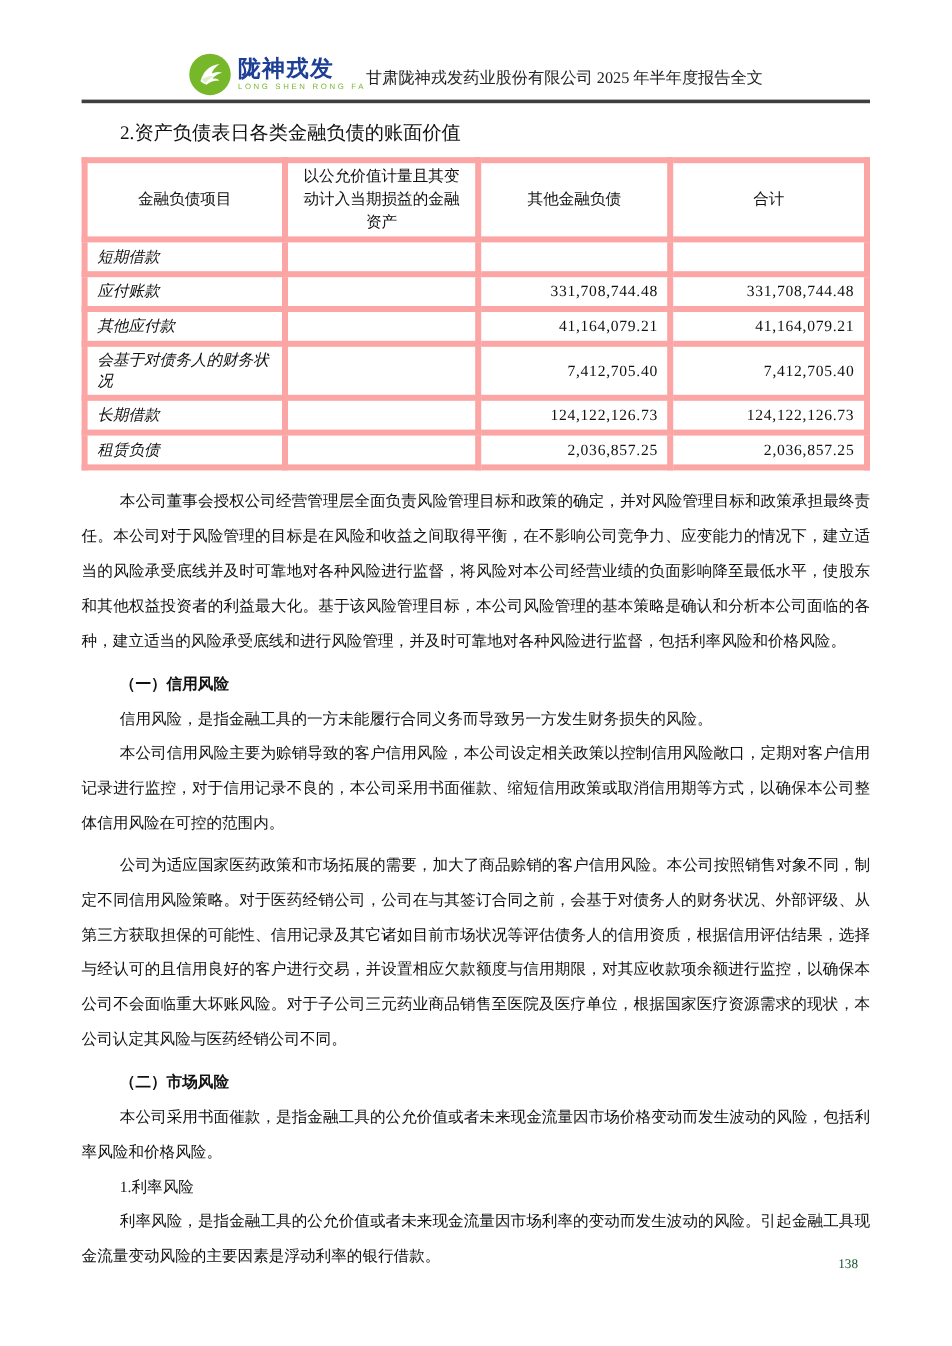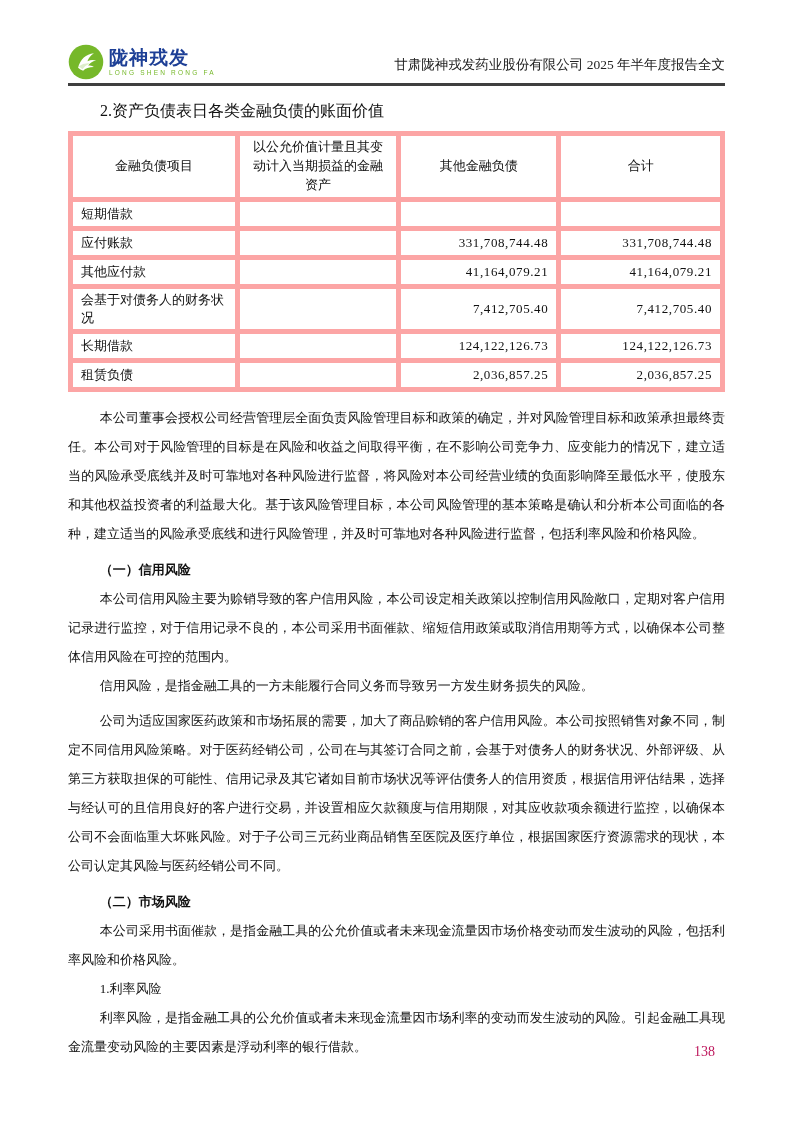--- a/index.html
+++ b/index.html
@@ -10,21 +10,21 @@
     font-family: "Liberation Serif", "DejaVu Serif", serif;
     color: #1a1a1a;
     overflow: hidden;
   }
   .page { padding: 0 68px; }
 
   
   .header {
     padding-top: 44px;
     display: flex;
-    justify-content: space-between;
+    justify-content: center;
     align-items: flex-end;
     border-bottom: 3px solid #3f3f3f;
     padding-bottom: 3px;
   }
   .logo { display: flex; align-items: center; gap: 5px; }
   .logo-circle { width: 36px; height: 36px; flex: 0 0 auto; }
   .logo-text { display: flex; flex-direction: column; line-height: 1; }
   .logo-zh {
     font-size: 19px; font-weight: bold; color: #1d3f96;
     letter-spacing: 1px; font-family: "Liberation Sans", "DejaVu Sans", sans-serif;
@@ -56,37 +56,37 @@
   table.fin th, table.fin td { border: 5px solid #fca5a5; }
   table.fin th {
     font-weight: normal;
     text-align: center;
     vertical-align: middle;
     height: 47px;
     padding: 2px 10px;
     line-height: 1.45;
   }
   table.fin td { height: 29px; padding: 2px 8px; vertical-align: middle; }
-  td.c-item { text-align: left; }
+  td.c-item { text-align: left; font-style: italic; }
   td.c-num  { text-align: right; letter-spacing: 0.6px; }
   .col1 { width: 25.6%; } .col2 { width: 24.7%; } .col3 { width: 24.6%; } .col4 { width: 25.1%; }
 
   
   .bodytext { margin-top: 11px; font-size: 13px; line-height: 29px; text-align: justify; color: #111; }
   .bodytext p { text-indent: 2.45em; }
   .bodytext p.nogap { margin: 0; }
   .bodytext p.gap { margin-top: 6px; }
   .bodytext .sub-heading { font-weight: bold; text-indent: 2.45em; margin-top: 7px; }
   .bodytext .num-heading { text-indent: 2.45em; }
 
   
   .page-number {
     position: absolute;
     right: 78px; bottom: 62px;
-    font-size: 14px; color: #be185d;
+    font-size: 11px; color: #14532d;
   }
 </style>
 </head>
 <body>
 
 <div class="page">
 
   <div class="header">
     <div class="logo">
       <svg class="logo-circle" viewBox="0 0 100 100">
@@ -155,22 +155,22 @@
         <td class="c-num"></td>
         <td class="c-num">2,036,857.25</td>
         <td class="c-num">2,036,857.25</td>
       </tr>
     </tbody>
   </table>
 
   <div class="bodytext">
     <p class="nogap">本公司董事会授权公司经营管理层全面负责风险管理目标和政策的确定，并对风险管理目标和政策承担最终责任。本公司对于风险管理的目标是在风险和收益之间取得平衡，在不影响公司竞争力、应变能力的情况下，建立适当的风险承受底线并及时可靠地对各种风险进行监督，将风险对本公司经营业绩的负面影响降至最低水平，使股东和其他权益投资者的利益最大化。基于该风险管理目标，本公司风险管理的基本策略是确认和分析本公司面临的各种，建立适当的风险承受底线和进行风险管理，并及时可靠地对各种风险进行监督，包括利率风险和价格风险。</p>
     <div class="sub-heading">（一）信用风险</div>
+    <p class="nogap">信用风险，是指金融工具的一方未能履行合同义务而导致另一方发生财务损失的风险。</p>
     <p class="nogap">本公司信用风险主要为赊销导致的客户信用风险，本公司设定相关政策以控制信用风险敞口，定期对客户信用记录进行监控，对于信用记录不良的，本公司采用书面催款、缩短信用政策或取消信用期等方式，以确保本公司整体信用风险在可控的范围内。</p>
-    <p class="nogap">信用风险，是指金融工具的一方未能履行合同义务而导致另一方发生财务损失的风险。</p>
     <p class="gap">公司为适应国家医药政策和市场拓展的需要，加大了商品赊销的客户信用风险。本公司按照销售对象不同，制定不同信用风险策略。对于医药经销公司，公司在与其签订合同之前，会基于对债务人的财务状况、外部评级、从第三方获取担保的可能性、信用记录及其它诸如目前市场状况等评估债务人的信用资质，根据信用评估结果，选择与经认可的且信用良好的客户进行交易，并设置相应欠款额度与信用期限，对其应收款项余额进行监控，以确保本公司不会面临重大坏账风险。对于子公司三元药业商品销售至医院及医疗单位，根据国家医疗资源需求的现状，本公司认定其风险与医药经销公司不同。</p>
     <div class="sub-heading">（二）市场风险</div>
     <p class="nogap">本公司采用书面催款，是指金融工具的公允价值或者未来现金流量因市场价格变动而发生波动的风险，包括利率风险和价格风险。</p>
     <div class="num-heading">1.利率风险</div>
     <p class="nogap">利率风险，是指金融工具的公允价值或者未来现金流量因市场利率的变动而发生波动的风险。引起金融工具现金流量变动风险的主要因素是浮动利率的银行借款。</p>
   </div>
 
 </div>
 
 <div class="page-number">138</div>

